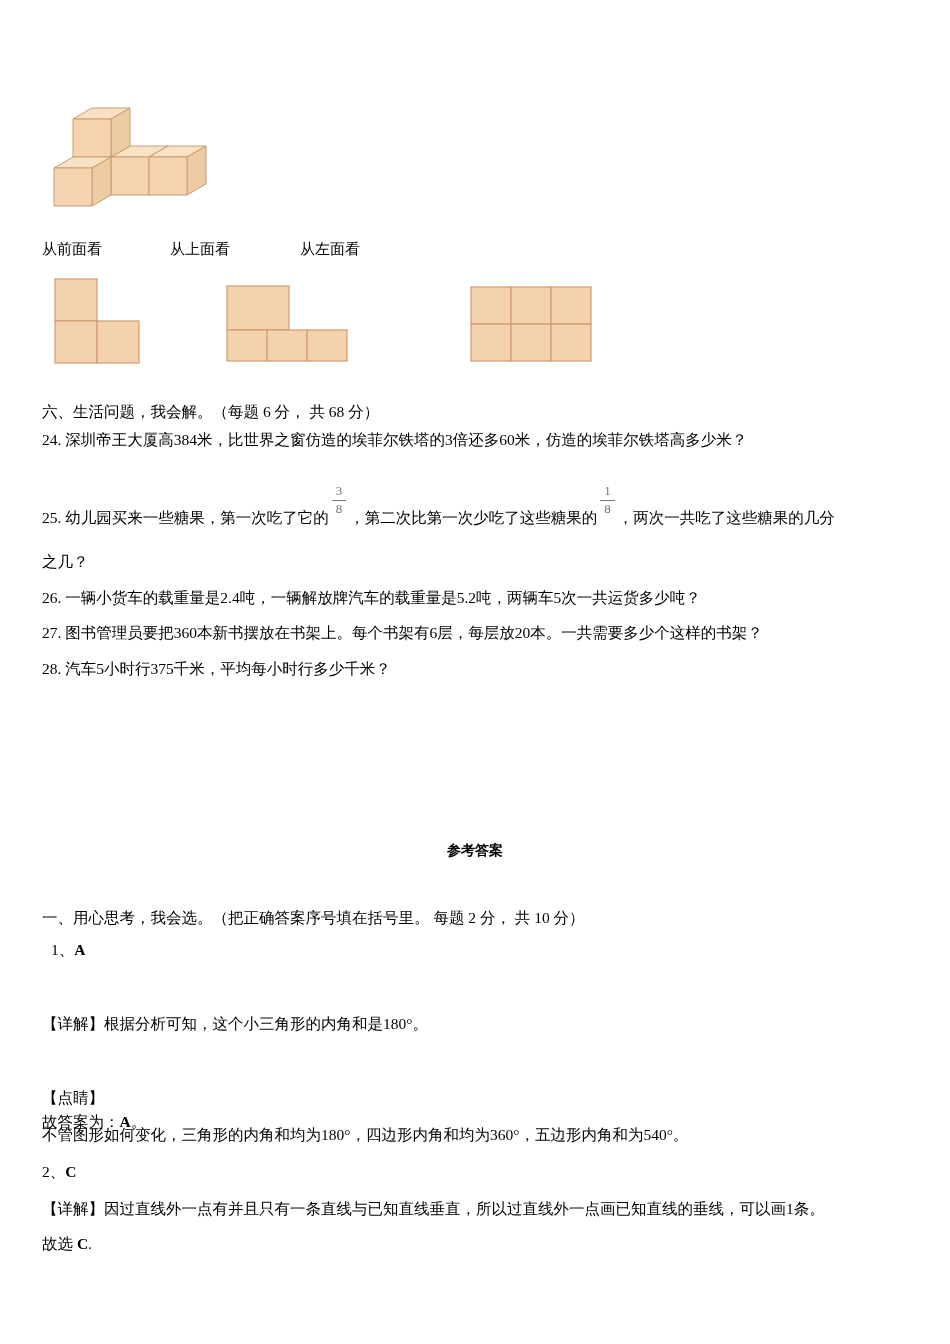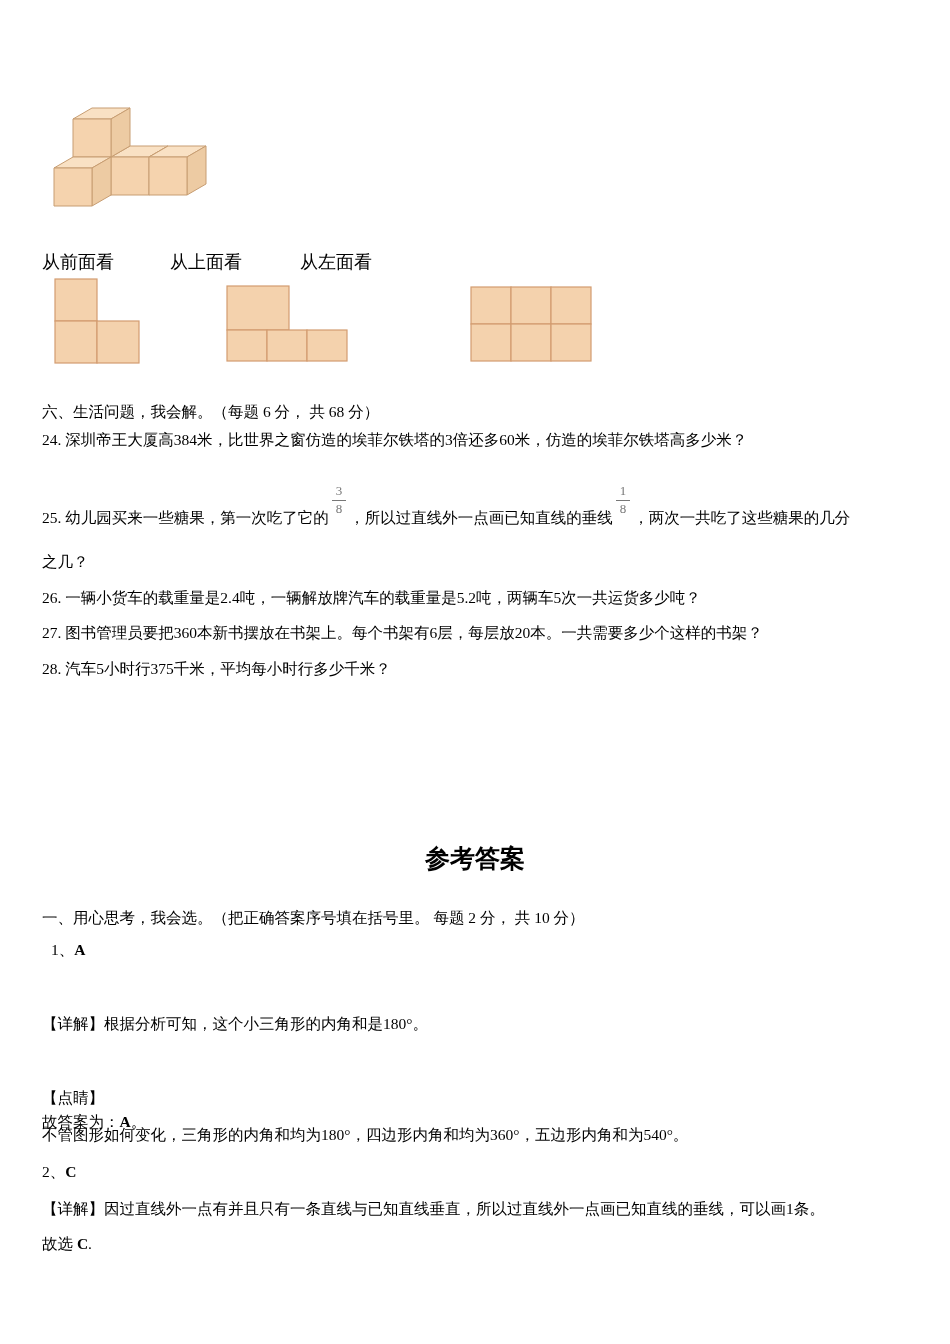--- a/index.html
+++ b/index.html
@@ -20,28 +20,27 @@
     line-height:1.35;
     white-space:nowrap;
     color:#000;
   }
   .center-title{
     position:absolute;
     left:0;
     width:100%;
     text-align:center;
     margin:0;
-    font-size:25px;
+    font-size:14px;
     font-weight:bold;
   }
   .vlabel{
     position:absolute;
-    font-size:18px;
+    font-size:15px;
     white-space:nowrap;
-    margin-top:10px;
   }
   .figure{position:absolute;}
   .frac{
     display:inline-block;
     vertical-align:10px;
     text-align:center;
     font-size:13px;
     line-height:1.15;
     color:#777;
     margin:0 3px;
@@ -105,21 +104,21 @@
     <rect class="sq" x="81" y="1" width="40" height="37"></rect>
     <rect class="sq" x="1" y="38" width="40" height="37"></rect>
     <rect class="sq" x="41" y="38" width="40" height="37"></rect>
     <rect class="sq" x="81" y="38" width="40" height="37"></rect>
   </svg>
 
   <p class="line" style="top:402px;">六、生活问题，我会解。（每题 6 分， 共 68 分）</p>
   <p class="line" style="top:430px;">24. 深圳帝王大厦高384米，比世界之窗仿造的埃菲尔铁塔的3倍还多60米，仿造的埃菲尔铁塔高多少米？</p>
 
   <p class="line" style="top:484px;">
-    <span>25. 幼儿园买来一些糖果，第一次吃了它的</span><span class="frac"><span class="num">3</span><span class="den">8</span></span><span>，所以过直线外一点画已知直线的垂线</span><span class="frac"><span class="num">1</span><span class="den">8</span></span><span>，两次一共吃了这些糖果的几分</span>
+    <span>25. 幼儿园买来一些糖果，第一次吃了它的</span><span class="frac"><span class="num">3</span><span class="den">8</span></span><span>，第二次比第一次少吃了这些糖果的</span><span class="frac"><span class="num">1</span><span class="den">8</span></span><span>，两次一共吃了这些糖果的几分</span>
   </p>
   <p class="line" style="top:552px;">之几？</p>
 
   <p class="line" style="top:588px;">26. 一辆小货车的载重量是2.4吨，一辆解放牌汽车的载重量是5.2吨，两辆车5次一共运货多少吨？</p>
   <p class="line" style="top:623px;">27. 图书管理员要把360本新书摆放在书架上。每个书架有6层，每层放20本。一共需要多少个这样的书架？</p>
   <p class="line" style="top:659px;">28. 汽车5小时行375千米，平均每小时行多少千米？</p>
 
   <h1 class="center-title" style="top:842px;">参考答案</h1>
 
   <p class="line" style="top:908px;">一、用心思考，我会选。（把正确答案序号填在括号里。 每题 2 分， 共 10 分）</p>

